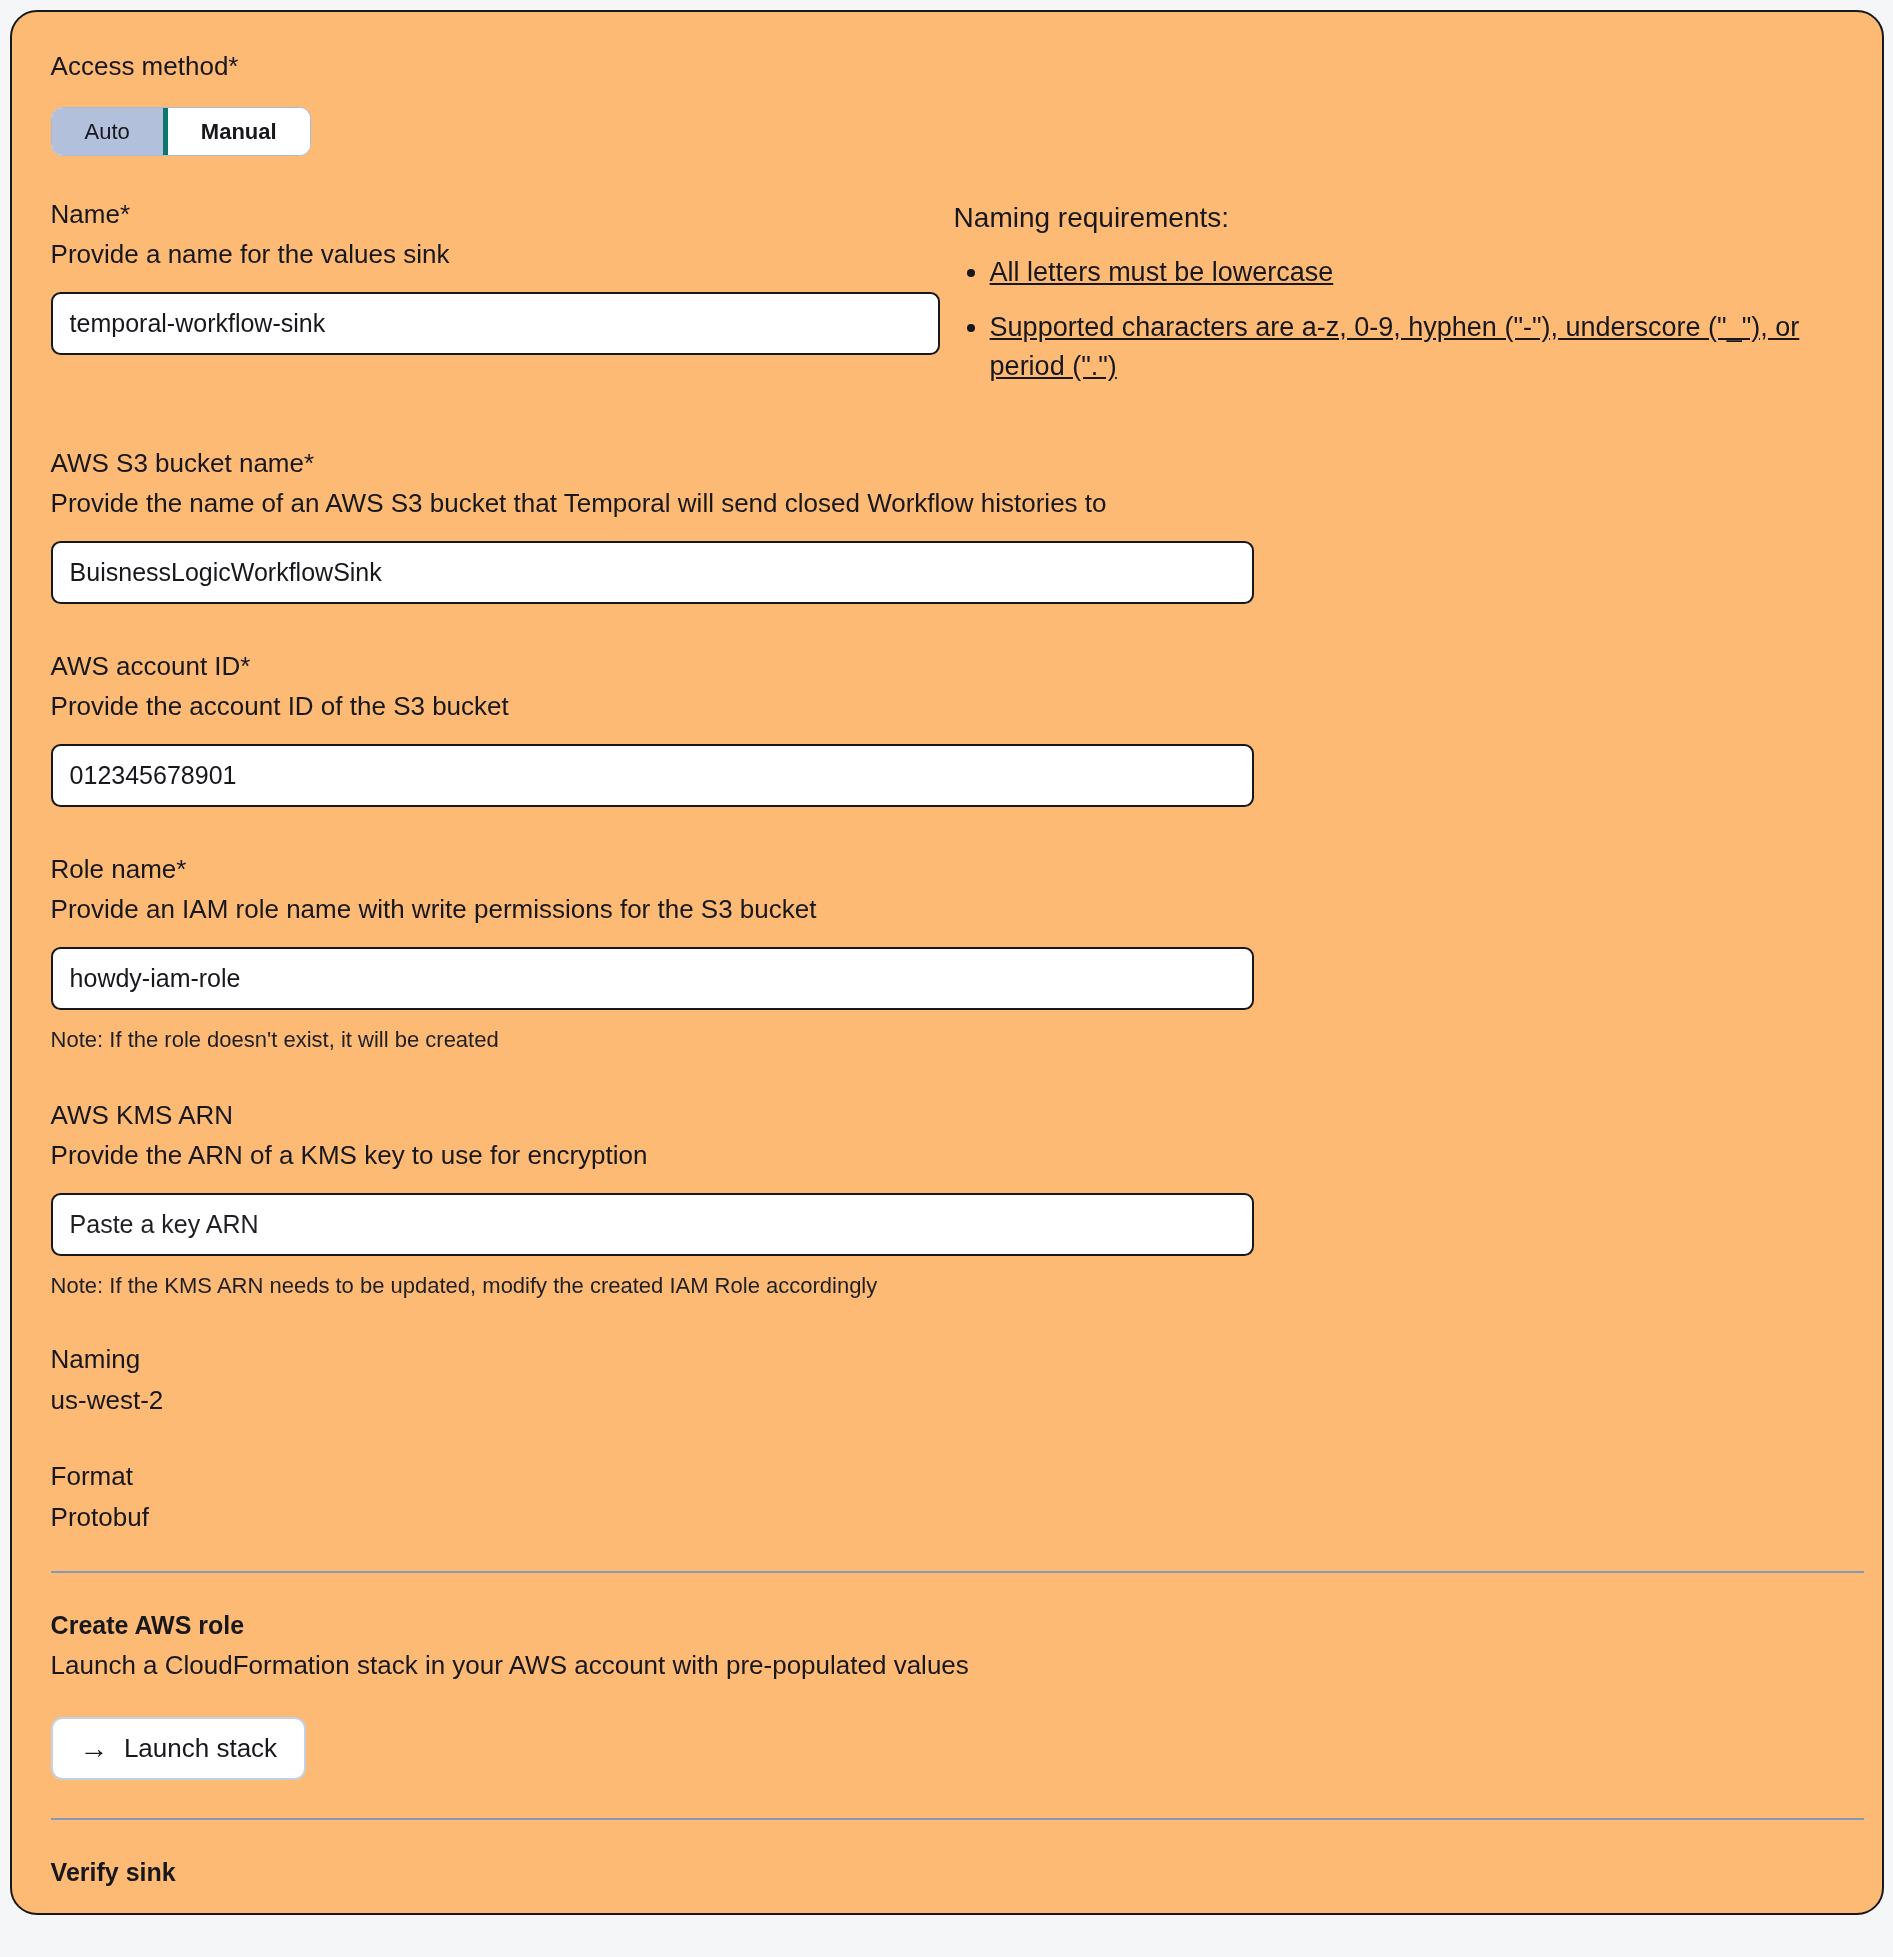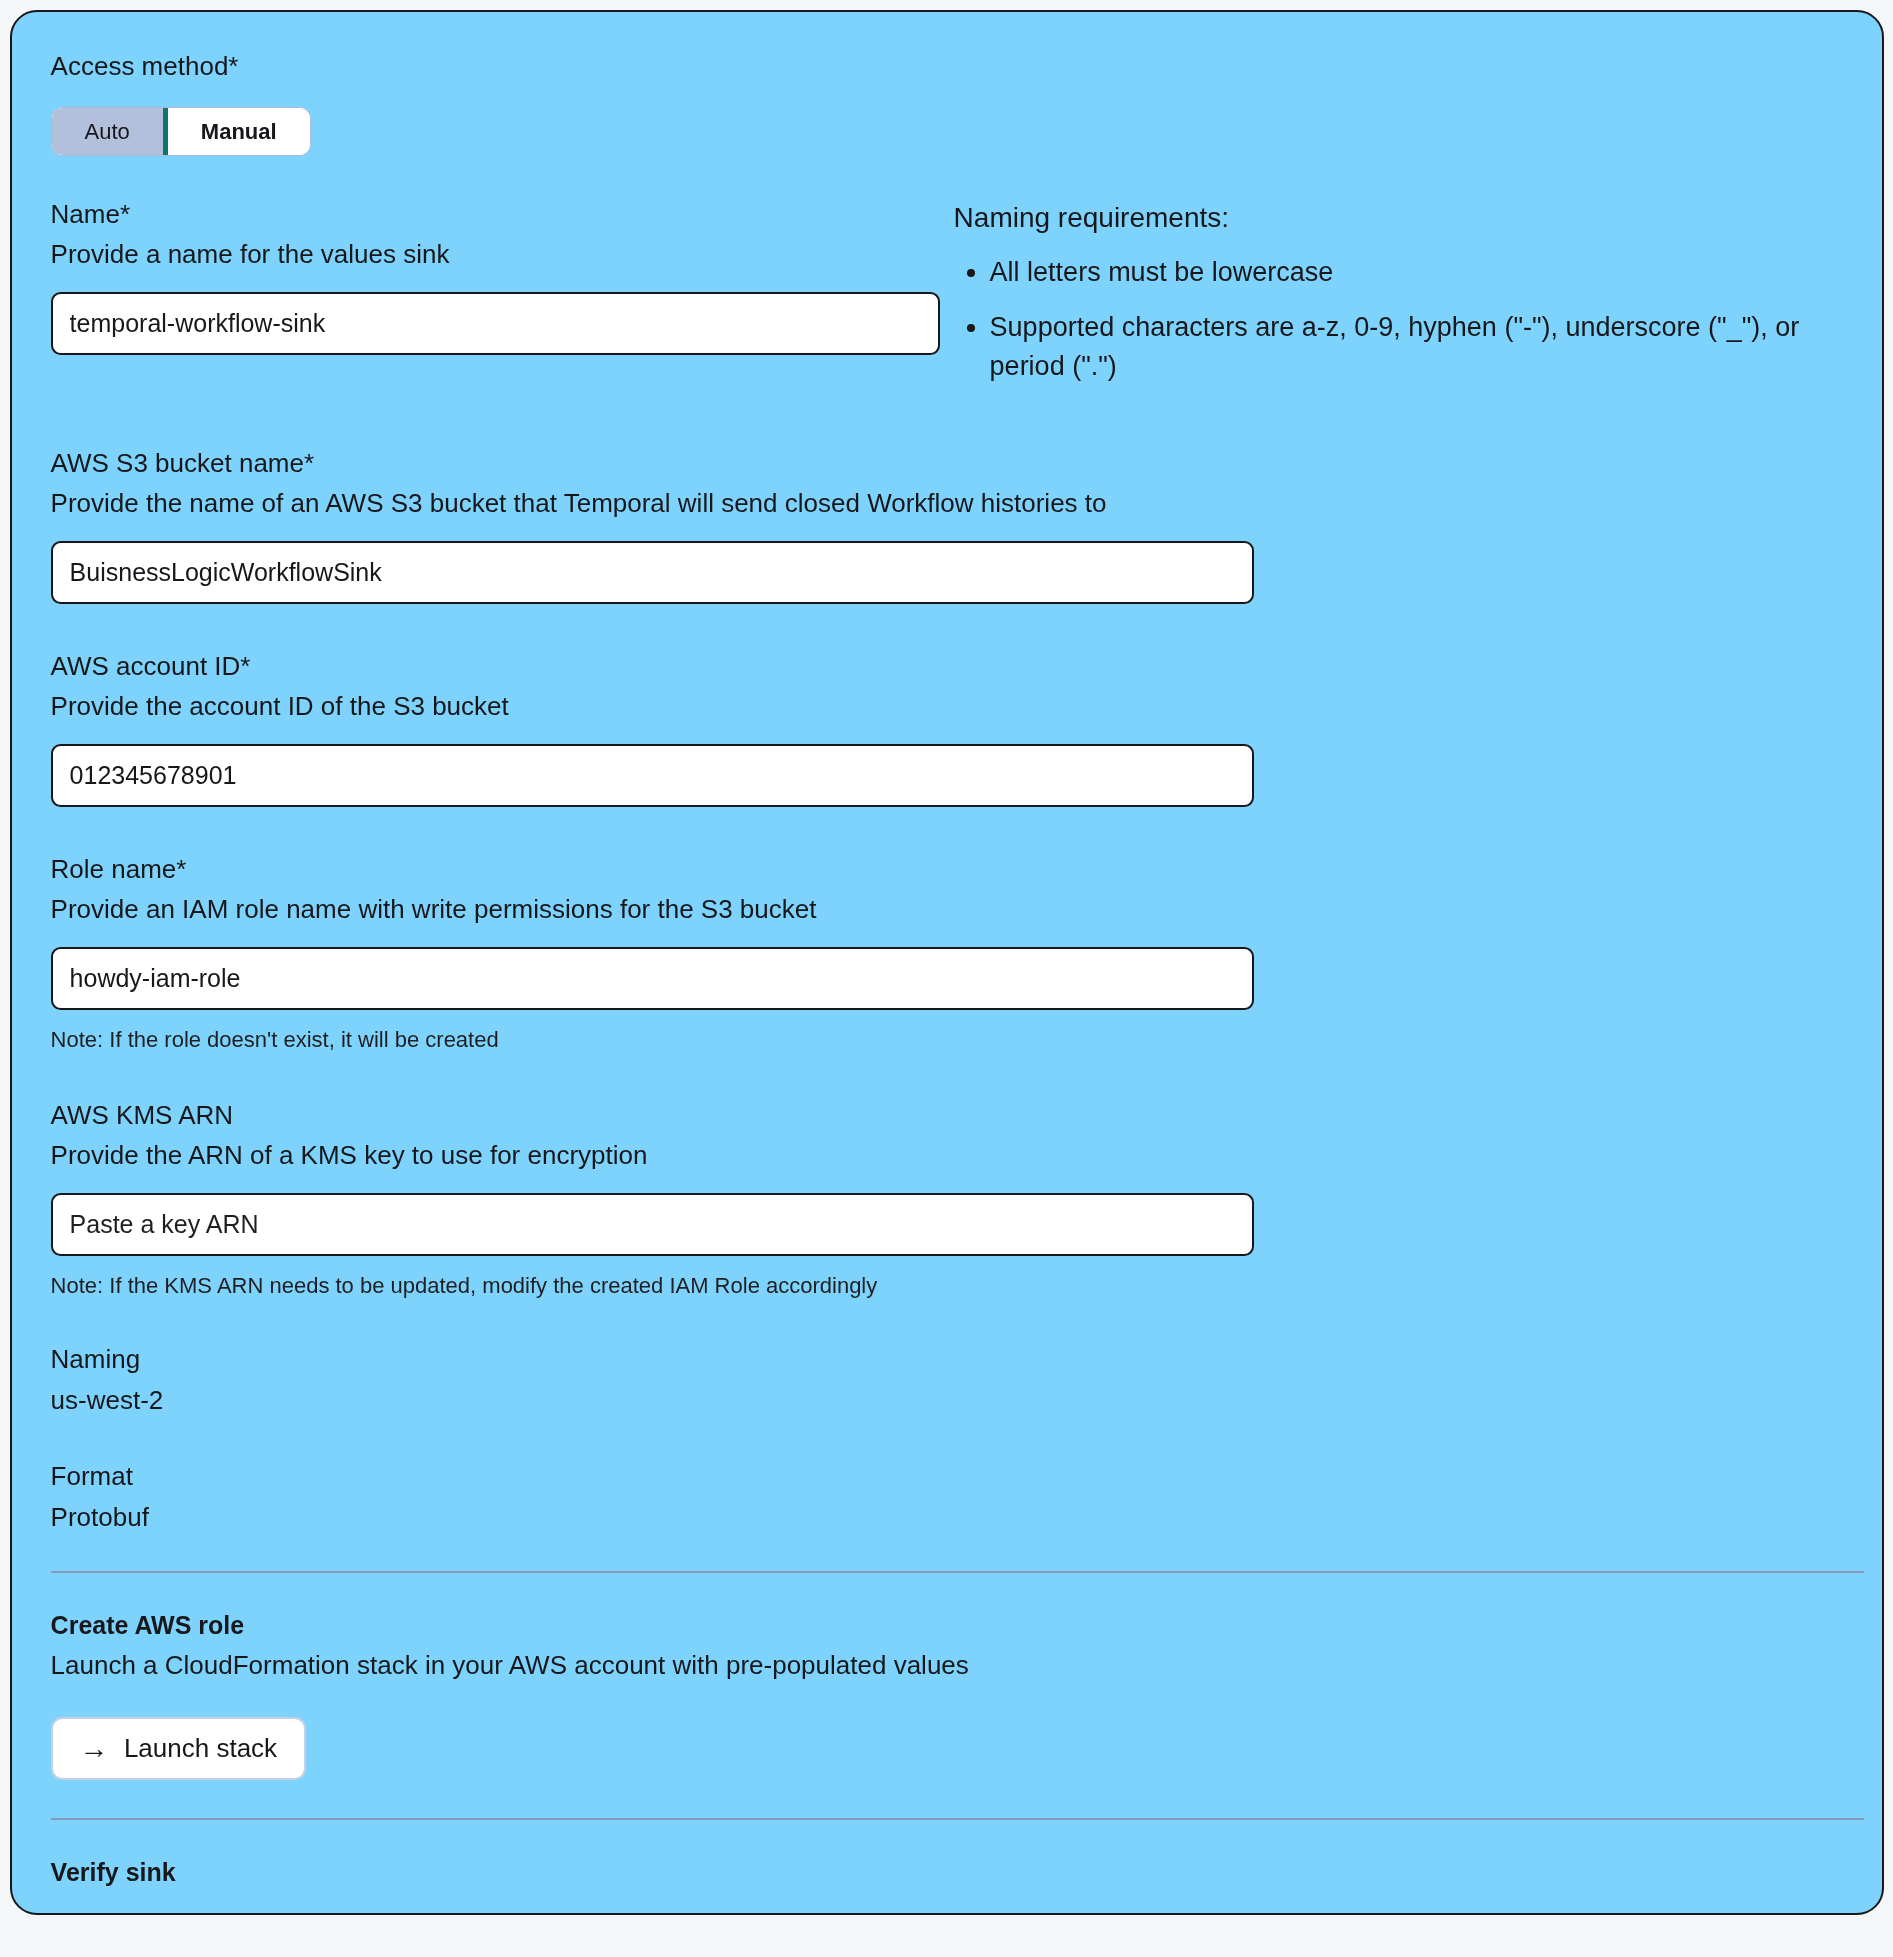--- a/index.html
+++ b/index.html
@@ -7,21 +7,21 @@
     width: 1894px; height: 1958px;
     font-family: "Liberation Sans", "DejaVu Sans", sans-serif;
     background: #f4f6f8;
     color: #17171c;
     overflow: hidden;
   }
   .card {
     position: relative;
     margin: 9.6px 9.6px 21px 9.6px;
     height: 1905px;
-    background: #7dd3fc;
+    background: #fdba74;
     border: 2.9px solid #17171c;
     border-radius: 27px;
     padding: 38px 38px 0 39px;
     overflow: hidden;
   }
   .field-label {
     font-size: 26px;
     line-height: 1.25;
     color: #17171c;
   }
@@ -52,21 +52,21 @@
   }
   .toggle .seg.selected {
     background: #b2c0dc;
   }
   .toggle .seg + .seg { border-left: 5px solid #0f766e; font-weight: bold; }
   
   .name-row { display: flex; margin-top: 42px; }
   .name-col { flex: 0 0 903px; }
   .req-col  { width: 865px; padding-top: 1.9px; }
   .req-title { font-size: 28px; line-height: 1.3; }
-  .req-list { margin-top: 17px; padding-left: 36px; }
+  .req-list { margin-top: 17px; padding-left: 36px; text-decoration: underline; }
   .req-list li { font-size: 27px; line-height: 1.45; margin-bottom: 15.3px; }
   
   .text-input {
     display: block;
     margin-top: 20px;
     height: 63px;
     width: 1203px;
     border: 2.4px solid #17171c;
     border-radius: 9.6px;
     font-family: inherit;

